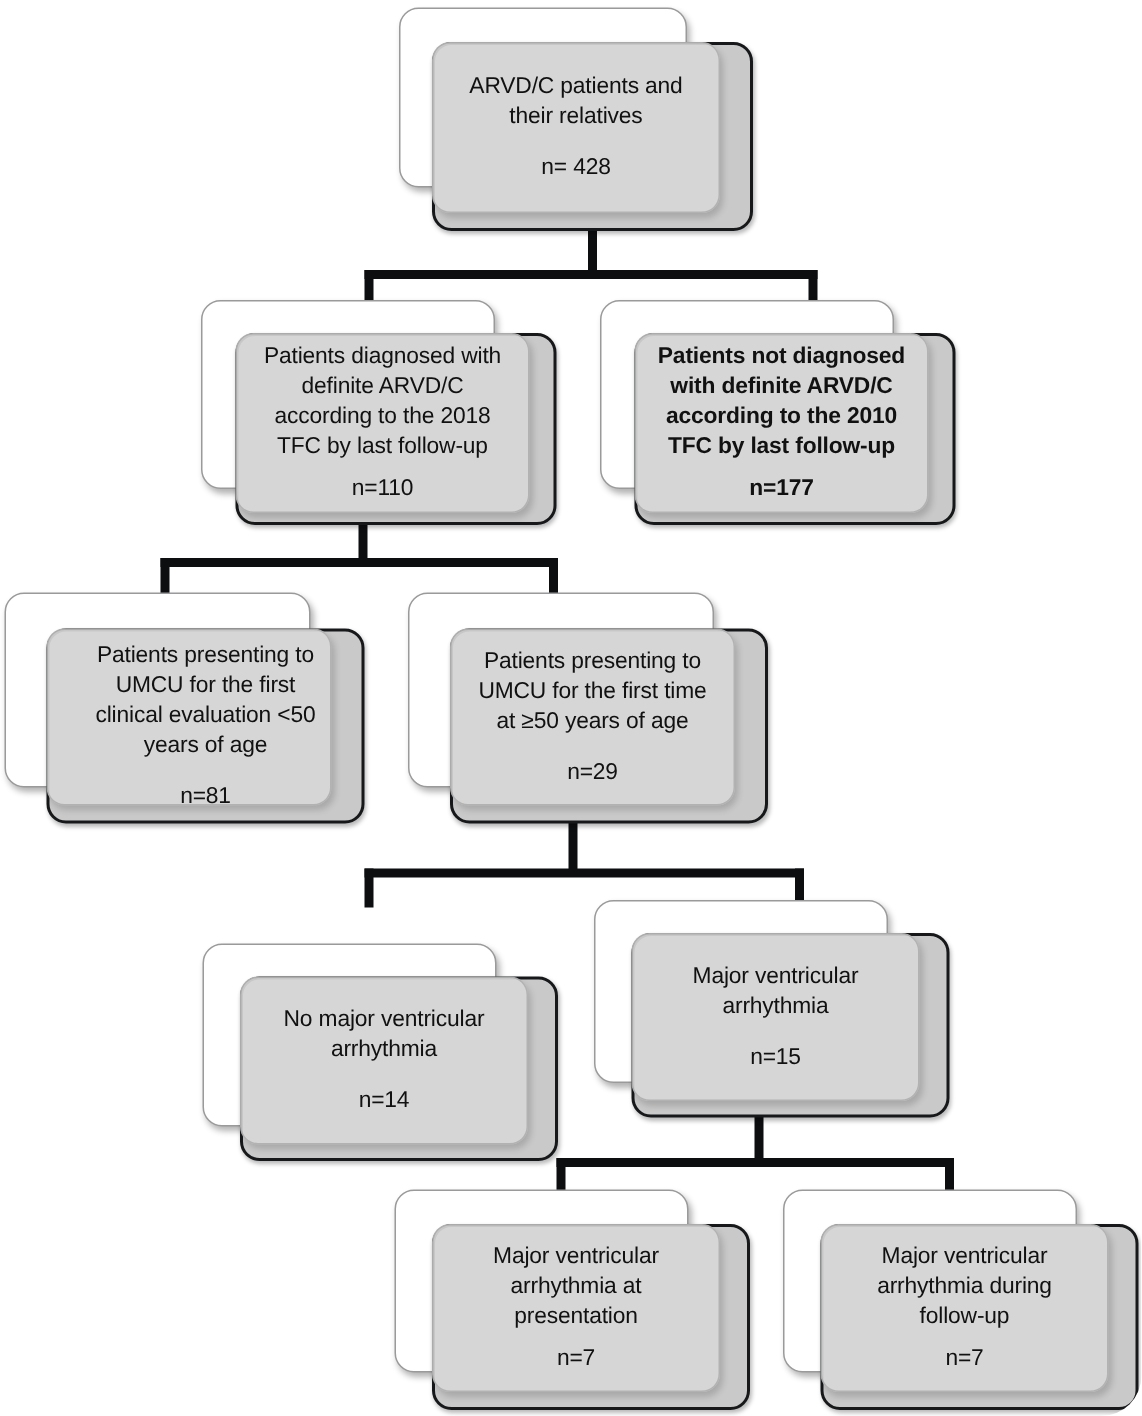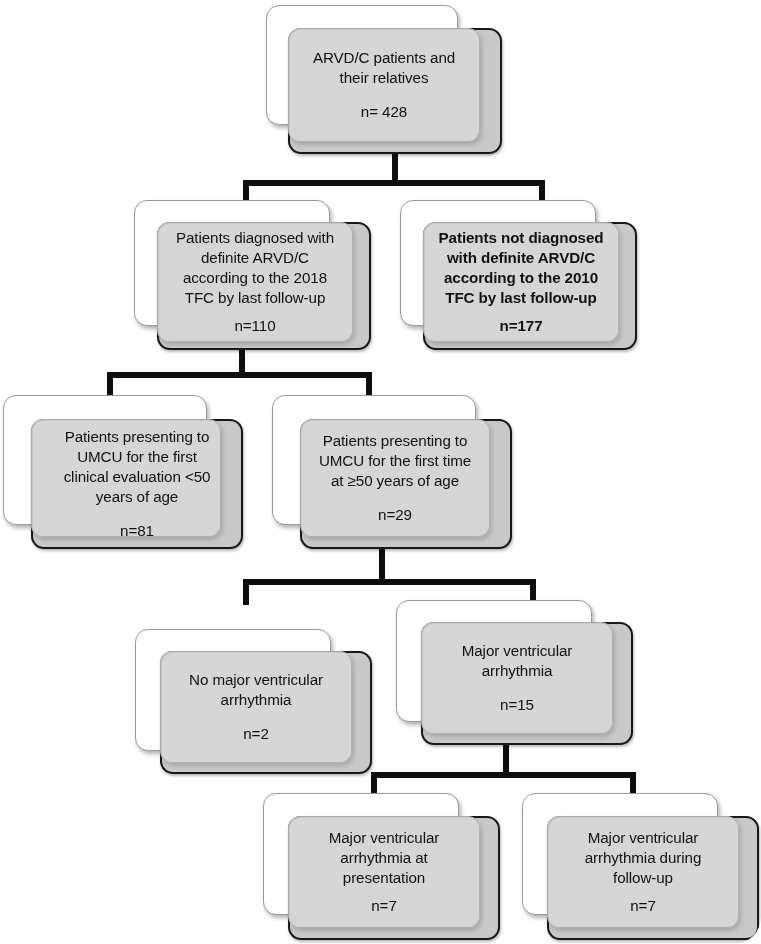--- a/index.html
+++ b/index.html
@@ -178,21 +178,21 @@
     </div>
   </div>
 
   <div class="node" style="left:135px; top:608px; width:245px; height:148px;margin-top:21px;">
     <div class="card-back" style="width:196px; height:122px;"></div>
     <div class="card-front" style="left:25px; top:22px; width:212px; height:123px;"></div>
     <div class="card-mid" style="left:25px; top:22px; width:192px; height:112px;"></div>
     <div class="card-label" style="left:25px; top:22px; width:192px; height:112px;">
       <div class="lines">No major ventricular
 arrhythmia</div>
-      <div class="count">n=2</div>
+      <div class="count">n=14</div>
     </div>
   </div>
 
   <div class="node" style="left:396px; top:600px; width:245px; height:148px;">
     <div class="card-back" style="width:196px; height:122px;"></div>
     <div class="card-front" style="left:25px; top:22px; width:212px; height:123px;"></div>
     <div class="card-mid" style="left:25px; top:22px; width:192px; height:112px;"></div>
     <div class="card-label" style="left:25px; top:22px; width:192px; height:112px;">
       <div class="lines">Major ventricular
 arrhythmia</div>

